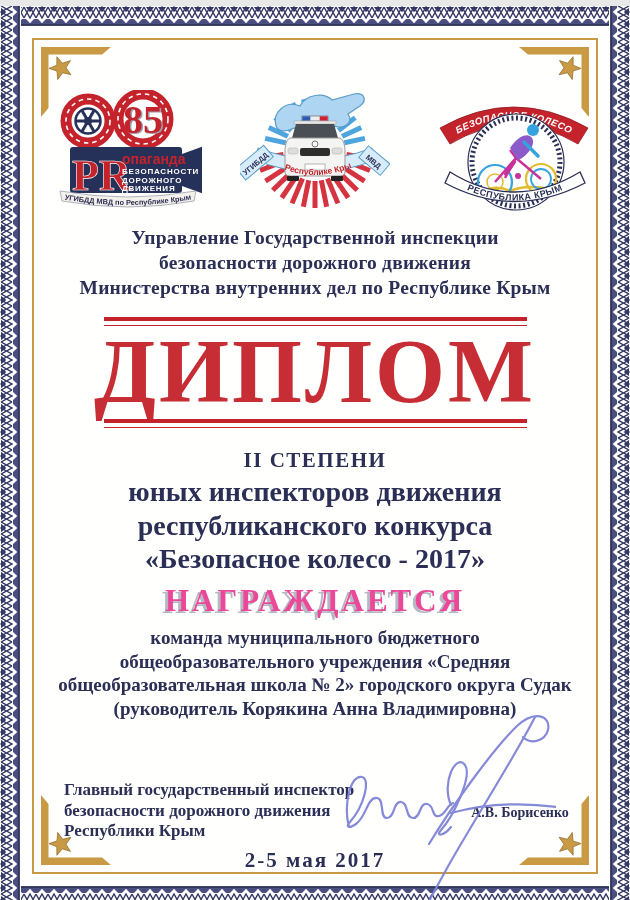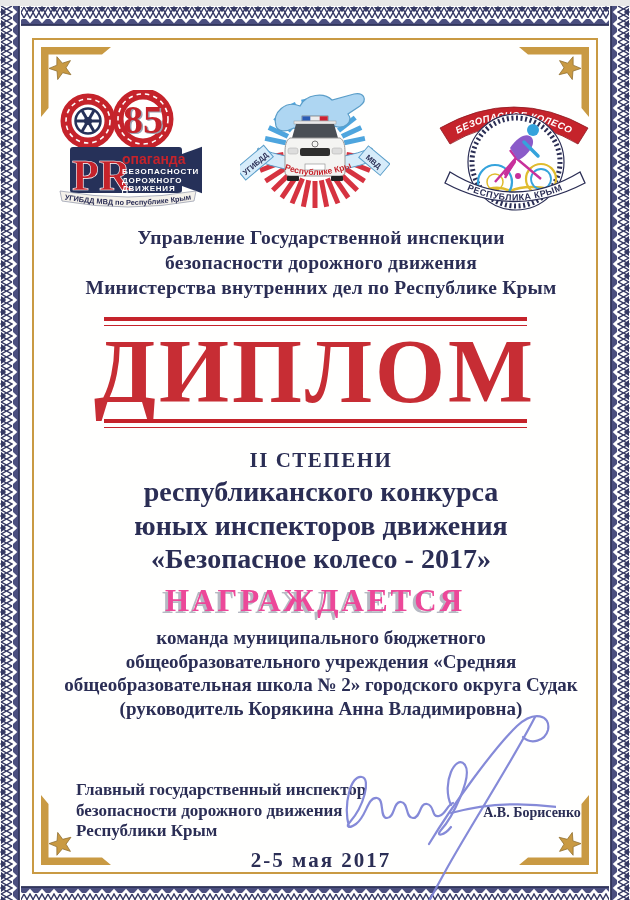--- a/index.html
+++ b/index.html
@@ -3,21 +3,21 @@
 <meta charset="utf-8">
 <style>
   html,body{margin:0;padding:0;background:#e8e8e8;}
   .page{
     position:relative;width:630px;height:900px;background:#fffffe;overflow:hidden;
     font-family:"Liberation Serif","DejaVu Serif",serif;margin:6px auto;
   }
   .abs{position:absolute;}
   .ctr{left:0;right:0;text-align:center;}
   .navy{color:#2b2e55;}
-  .bold{font-weight:700;padding-left:12px;}
+  .bold{font-weight:700;}
   .org{top:219px;font-size:19.5px;line-height:25px;letter-spacing:.2px;}
   .rule{position:absolute;left:104px;width:423px;height:4px;
         border-top:4.5px solid #c5232b;border-bottom:1.5px solid #c5232b;}
   .rule-top{top:311px;}
   .rule-bot{top:413px;}
   .title{top:318px;font-size:90px;line-height:95px;font-weight:700;color:#c72d34;letter-spacing:3px;}
   .degree{top:442px;font-size:21px;letter-spacing:1.5px;}
   .contest{top:469px;font-size:28px;line-height:33.5px;}
   .award{top:577px;font-size:31px;font-weight:700;color:#ec4899;letter-spacing:3px;
          text-shadow:-3px 2px 0 rgba(110,115,135,.5);}
@@ -210,22 +210,22 @@
     <div>безопасности дорожного движения</div>
     <div>Министерства внутренних дел по Республике Крым</div>
   </div>
 
   <div class="rule rule-top"></div>
   <div class="abs ctr title">ДИПЛОМ</div>
   <div class="rule rule-bot"></div>
 
   <div class="abs ctr degree navy bold">II СТЕПЕНИ</div>
   <div class="abs ctr contest navy bold">
+    <div>юных инспекторов движения</div>
     <div>республиканского конкурса</div>
-    <div>юных инспекторов движения</div>
     <div>«Безопасное колесо - 2017»</div>
   </div>
 
   <div class="abs ctr award">НАГРАЖДАЕТСЯ</div>
 
   <div class="abs ctr recipient navy bold">
     <div>команда муниципального бюджетного</div>
     <div>общеобразовательного учреждения «Средняя</div>
     <div>общеобразовательная школа № 2» городского округа Судак</div>
     <div>(руководитель Корякина Анна Владимировна)</div>

